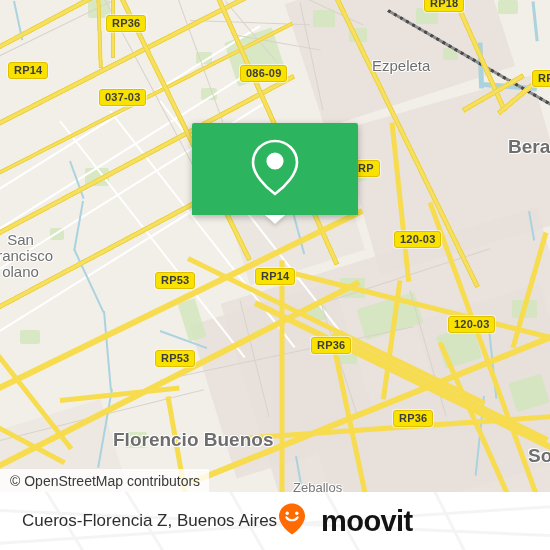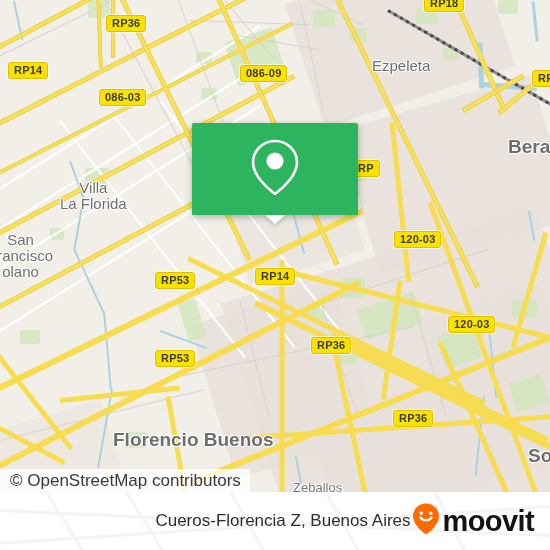--- a/index.html
+++ b/index.html
@@ -87,38 +87,38 @@
     filter:drop-shadow(0 2px 2px rgba(0,0,0,.18));
   }
 
   
   #attrib{
     position:absolute;left:0;bottom:0;height:23px;
     background:rgba(255,255,255,.80);
     display:flex;align-items:center;padding:0 9px 0 10px;
     z-index:30;
   }
-  #attrib span{font-size:17px;color:#3a3a3a;white-space:nowrap;}
+  #attrib span{font-size:14px;color:#3a3a3a;white-space:nowrap;}
 
   
   #footer{
     position:absolute;left:0;top:492px;width:550px;height:58px;
     background:#ffffff;
-    display:flex;align-items:center;justify-content:flex-end;
+    display:flex;align-items:center;justify-content:flex-start;
     padding:0 16px 0 22px;box-sizing:border-box;
     overflow:hidden;
   }
   #footer-watermark{
     position:absolute;left:0;top:0;width:550px;height:58px;
     opacity:.30;pointer-events:none;
   }
   #footer-title{
     position:relative;font-size:17px;color:#2e2e2e;white-space:nowrap;z-index:2;
   }
-  #brand{position:relative;display:flex;align-items:center;gap:2px;z-index:2;}
+  #brand{position:relative;display:flex;align-items:center;gap:14px;z-index:2;}
   #brand-word{
     font-size:29px;font-weight:bold;color:#131313;letter-spacing:-0.6px;
     font-family:"Liberation Sans", sans-serif;line-height:29px;
   }
 </style>
 </head>
 <body>
 
 <div id="app">
 
@@ -234,24 +234,20 @@
     <div class="road rd-major-lg" style="left:240px;top:436px;width:320px;height:5px;transform:rotate(-4deg);"></div>
 
     <div class="place-label pl-town" style="left:341px;top:58px;padding-left:31px;">
       <div>Ezpeleta</div>
     </div>
 
     <div class="place-label pl-city" style="left:508px;top:137px;">
       <div>Bera</div>
     </div>
 
-    <div class="place-label pl-town" style="left:60px;top:180px;text-align:center;">
-      <div>Villa</div>
-      <div>La Florida</div>
-    </div>
 
     <div class="place-label pl-town" style="left:-12px;top:232px;text-align:center;">
       <div>San</div>
       <div>Francisco</div>
       <div>olano</div>
     </div>
 
     <div class="place-label pl-city" style="left:113px;top:430px;">
       <div>Florencio Buenos</div>
     </div>
@@ -262,21 +258,21 @@
 
     <div class="place-label pl-small" style="left:293px;top:481px;">
       <div>Zeballos</div>
     </div>
 
     <div class="shield" style="left:424px;top:-5px;">RP18</div>
     <div class="shield" style="left:106px;top:15px;">RP36</div>
     <div class="shield" style="left:240px;top:65px;">086-09</div>
     <div class="shield" style="left:8px;top:62px;">RP14</div>
     <div class="shield" style="left:532px;top:70px;">RP</div>
-    <div class="shield" style="left:99px;top:89px;">086-03</div>
+    <div class="shield" style="left:99px;top:89px;">037-03</div>
     <div class="shield" style="left:352px;top:160px;">RP</div>
     <div class="shield" style="left:394px;top:231px;">120-03</div>
     <div class="shield" style="left:155px;top:272px;">RP53</div>
     <div class="shield" style="left:255px;top:268px;">RP14</div>
     <div class="shield" style="left:448px;top:316px;">120-03</div>
     <div class="shield" style="left:311px;top:337px;">RP36</div>
     <div class="shield" style="left:155px;top:350px;">RP53</div>
     <div class="shield" style="left:393px;top:410px;">RP36</div>
 
     <div id="popup">

